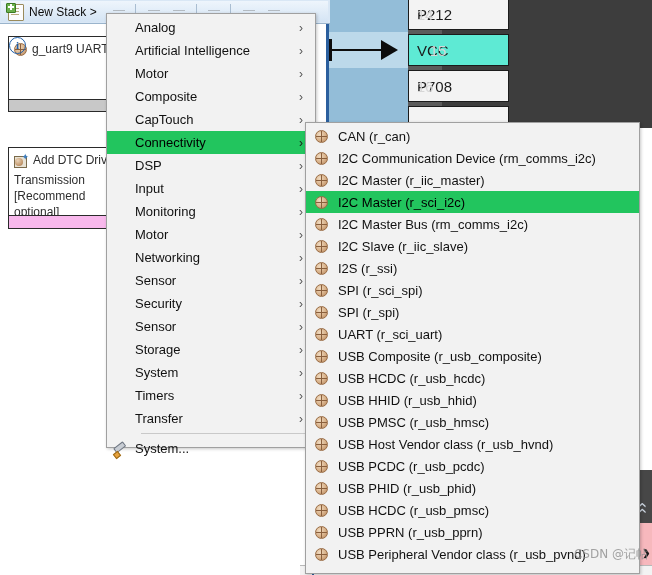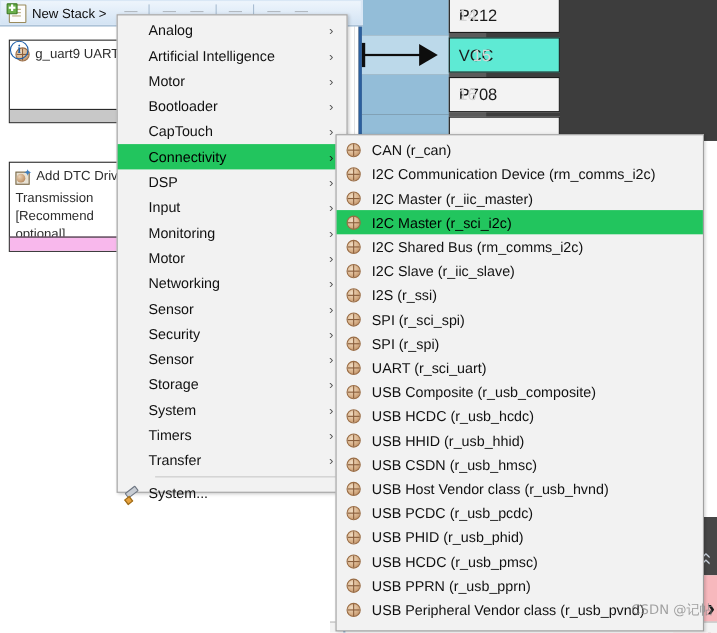--- a/index.html
+++ b/index.html
@@ -289,21 +289,21 @@
     <span class="mi-lbl">Artificial Intelligence</span>
     <span class="mi-arrow">›</span>
   </div>
   <div class="mi">
     <span class="mi-ico"></span>
     <span class="mi-lbl">Motor</span>
     <span class="mi-arrow">›</span>
   </div>
   <div class="mi">
     <span class="mi-ico"></span>
-    <span class="mi-lbl">Bootloader</span>
+    <span class="mi-lbl">Composite</span>
     <span class="mi-arrow">›</span>
   </div>
   <div class="mi">
     <span class="mi-ico"></span>
     <span class="mi-lbl">CapTouch</span>
     <span class="mi-arrow">›</span>
   </div>
   <div class="mi sel">
     <span class="mi-ico"></span>
     <span class="mi-lbl">Connectivity</span>
@@ -406,21 +406,21 @@
   <div class="mi sel">
     <span class="mi-ico">
         <span class="ico-xh"></span>
       </span>
     <span class="mi-lbl">I2C Master (r_sci_i2c)</span>
   </div>
   <div class="mi">
     <span class="mi-ico">
         <span class="ico-xh"></span>
       </span>
-    <span class="mi-lbl">I2C Shared Bus (rm_comms_i2c)</span>
+    <span class="mi-lbl">I2C Master Bus (rm_comms_i2c)</span>
   </div>
   <div class="mi">
     <span class="mi-ico">
         <span class="ico-xh"></span>
       </span>
     <span class="mi-lbl">I2C Slave (r_iic_slave)</span>
   </div>
   <div class="mi">
     <span class="mi-ico">
         <span class="ico-xh"></span>
@@ -460,21 +460,21 @@
   <div class="mi">
     <span class="mi-ico">
         <span class="ico-xh"></span>
       </span>
     <span class="mi-lbl">USB HHID (r_usb_hhid)</span>
   </div>
   <div class="mi">
     <span class="mi-ico">
         <span class="ico-xh"></span>
       </span>
-    <span class="mi-lbl">USB CSDN (r_usb_hmsc)</span>
+    <span class="mi-lbl">USB PMSC (r_usb_hmsc)</span>
   </div>
   <div class="mi">
     <span class="mi-ico">
         <span class="ico-xh"></span>
       </span>
     <span class="mi-lbl">USB Host Vendor class (r_usb_hvnd)</span>
   </div>
   <div class="mi">
     <span class="mi-ico">
         <span class="ico-xh"></span>

